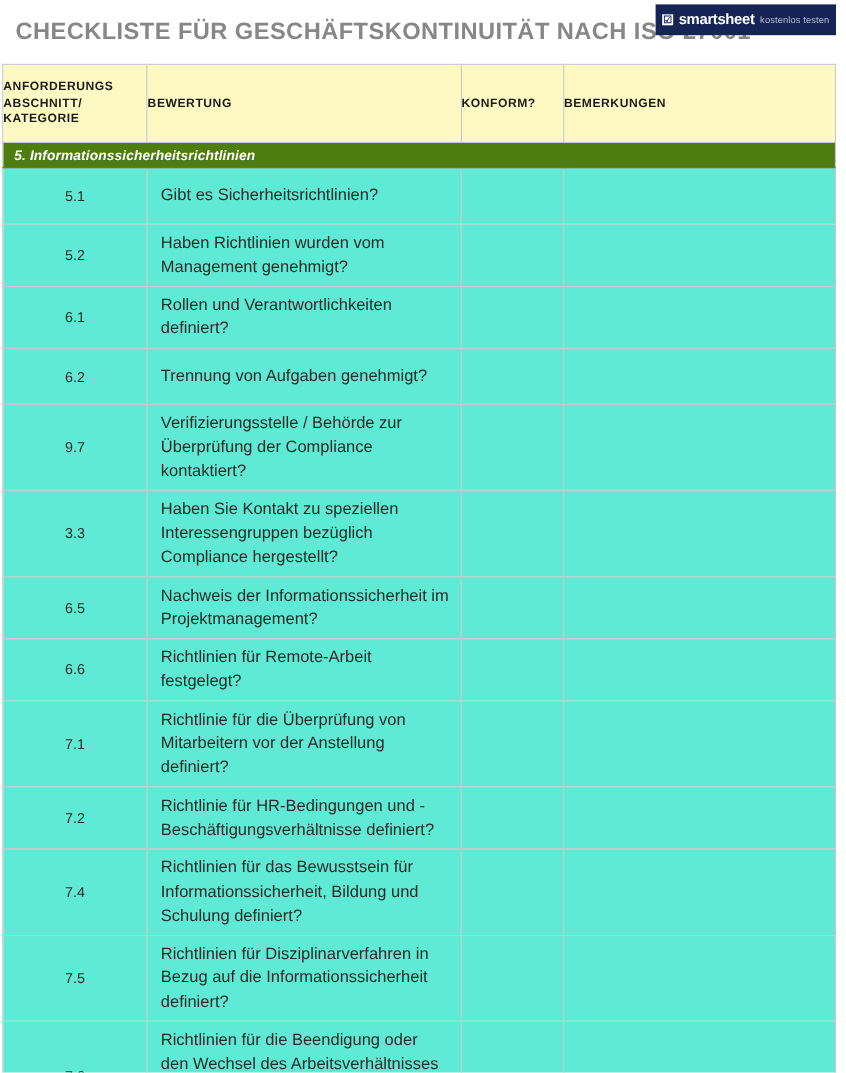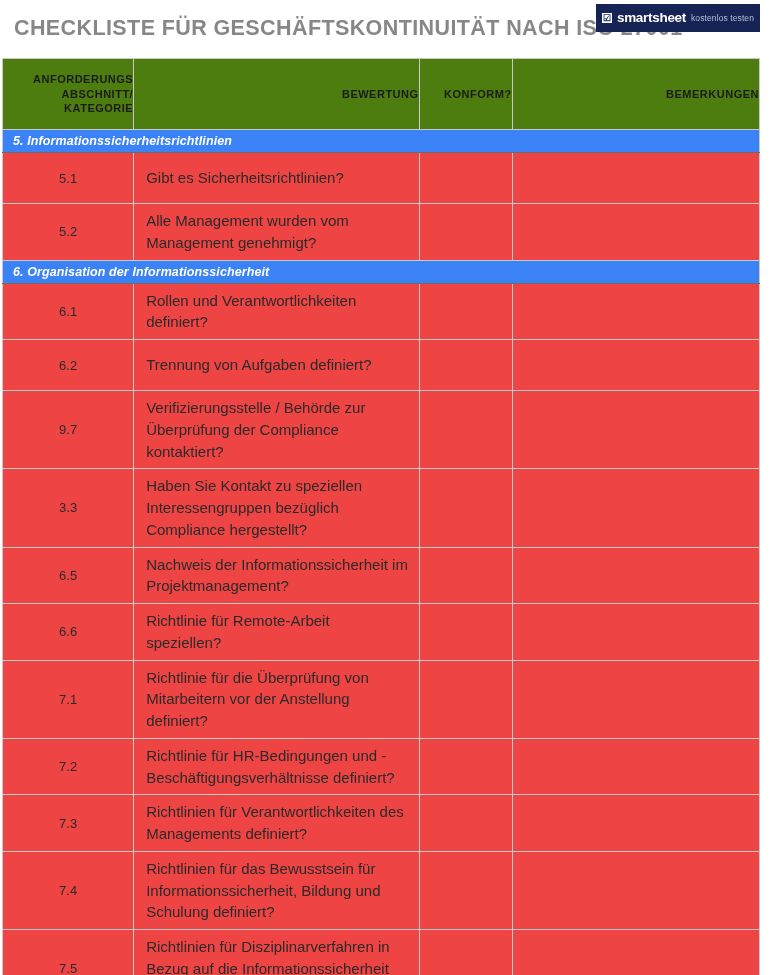--- a/index.html
+++ b/index.html
@@ -83,46 +83,46 @@
     padding: 0;
     vertical-align: middle;
   }
 
   .col-num   { width: 131px; }
   .col-item  { width: 285px; }
   .col-conf  { width: 93px;  }
   .col-notes { width: 247px; }
 
   thead th {
-    background: #4d7c0f;
+    background: #fef9c3;
     height: 70px;
     font-size: 11px;
     font-weight: bold;
     color: #1b1b1b;
     letter-spacing: 0.5px;
-    text-align: right;
+    text-align: left;
     line-height: 1.35;
     border-color: #b4bcc6;
   }
 
   tr.section-row td {
-    background: #3b82f6;
+    background: #4d7c0f;
     height: 22px;
     padding: 0 0 0 10px;
     color: #ffffff;
     font-size: 12.5px;
     font-weight: bold;
     font-style: italic;
     letter-spacing: 0.1px;
     border-color: #6b6b6b;
     border-left-color: #c9c9c9;
     border-right-color: #c9c9c9;
   }
 
-  tr.item-row td { background: #ef4444; }
+  tr.item-row td { background: #5eead4; }
 
   td.cell-num {
     text-align: center;
     font-size: 13px;
     color: #2a2a2a;
   }
   td.cell-item {
     padding: 6px 10px 6px 12px;
     font-size: 15px;
     color: #2a2a2a;
@@ -167,36 +167,33 @@
         <td colspan="4">5. Informationssicherheitsrichtlinien</td>
       </tr>
       <tr class="item-row r-h51">
         <td class="cell-num">5.1</td>
         <td class="cell-item">Gibt es Sicherheitsrichtlinien?</td>
         <td class="cell-blank"></td>
         <td class="cell-blank"></td>
       </tr>
       <tr class="item-row r-h51">
         <td class="cell-num">5.2</td>
-        <td class="cell-item">Alle Management wurden vom Management genehmigt?</td>
-        <td class="cell-blank"></td>
-        <td class="cell-blank"></td>
-      </tr>
-      <tr class="section-row">
-        <td colspan="4">6. Organisation der Informationssicherheit</td>
+        <td class="cell-item">Haben Richtlinien wurden vom Management genehmigt?</td>
+        <td class="cell-blank"></td>
+        <td class="cell-blank"></td>
       </tr>
       <tr class="item-row r-h51">
         <td class="cell-num">6.1</td>
         <td class="cell-item">Rollen und Verantwortlichkeiten definiert?</td>
         <td class="cell-blank"></td>
         <td class="cell-blank"></td>
       </tr>
       <tr class="item-row r-h51">
         <td class="cell-num">6.2</td>
-        <td class="cell-item">Trennung von Aufgaben definiert?</td>
+        <td class="cell-item">Trennung von Aufgaben genehmigt?</td>
         <td class="cell-blank"></td>
         <td class="cell-blank"></td>
       </tr>
       <tr class="item-row r-h52">
         <td class="cell-num">9.7</td>
         <td class="cell-item">Verifizierungsstelle / Behörde zur Überprüfung der Compliance kontaktiert?</td>
         <td class="cell-blank"></td>
         <td class="cell-blank"></td>
       </tr>
       <tr class="item-row r-h52">
@@ -206,43 +203,37 @@
         <td class="cell-blank"></td>
       </tr>
       <tr class="item-row r-h51">
         <td class="cell-num">6.5</td>
         <td class="cell-item">Nachweis der Informationssicherheit im Projektmanagement?</td>
         <td class="cell-blank"></td>
         <td class="cell-blank"></td>
       </tr>
       <tr class="item-row r-h51">
         <td class="cell-num">6.6</td>
-        <td class="cell-item">Richtlinie für Remote-Arbeit speziellen?</td>
+        <td class="cell-item">Richtlinien für Remote-Arbeit festgelegt?</td>
         <td class="cell-blank"></td>
         <td class="cell-blank"></td>
       </tr>
       <tr class="item-row r-h52">
         <td class="cell-num">7.1</td>
         <td class="cell-item">Richtlinie für die Überprüfung von Mitarbeitern vor der Anstellung definiert?</td>
         <td class="cell-blank"></td>
         <td class="cell-blank"></td>
       </tr>
       <tr class="item-row r-h52">
         <td class="cell-num">7.2</td>
         <td class="cell-item">Richtlinie für HR-Bedingungen und -Beschäftigungsverhältnisse definiert?</td>
         <td class="cell-blank"></td>
         <td class="cell-blank"></td>
       </tr>
       <tr class="item-row r-h52">
-        <td class="cell-num">7.3</td>
-        <td class="cell-item">Richtlinien für Verantwortlichkeiten des Managements definiert?</td>
-        <td class="cell-blank"></td>
-        <td class="cell-blank"></td>
-      </tr>
-      <tr class="item-row r-h52">
         <td class="cell-num">7.4</td>
         <td class="cell-item">Richtlinien für das Bewusstsein für Informationssicherheit, Bildung und Schulung definiert?</td>
         <td class="cell-blank"></td>
         <td class="cell-blank"></td>
       </tr>
       <tr class="item-row r-h52">
         <td class="cell-num">7.5</td>
         <td class="cell-item">Richtlinien für Disziplinarverfahren in Bezug auf die Informationssicherheit definiert?</td>
         <td class="cell-blank"></td>
         <td class="cell-blank"></td>

